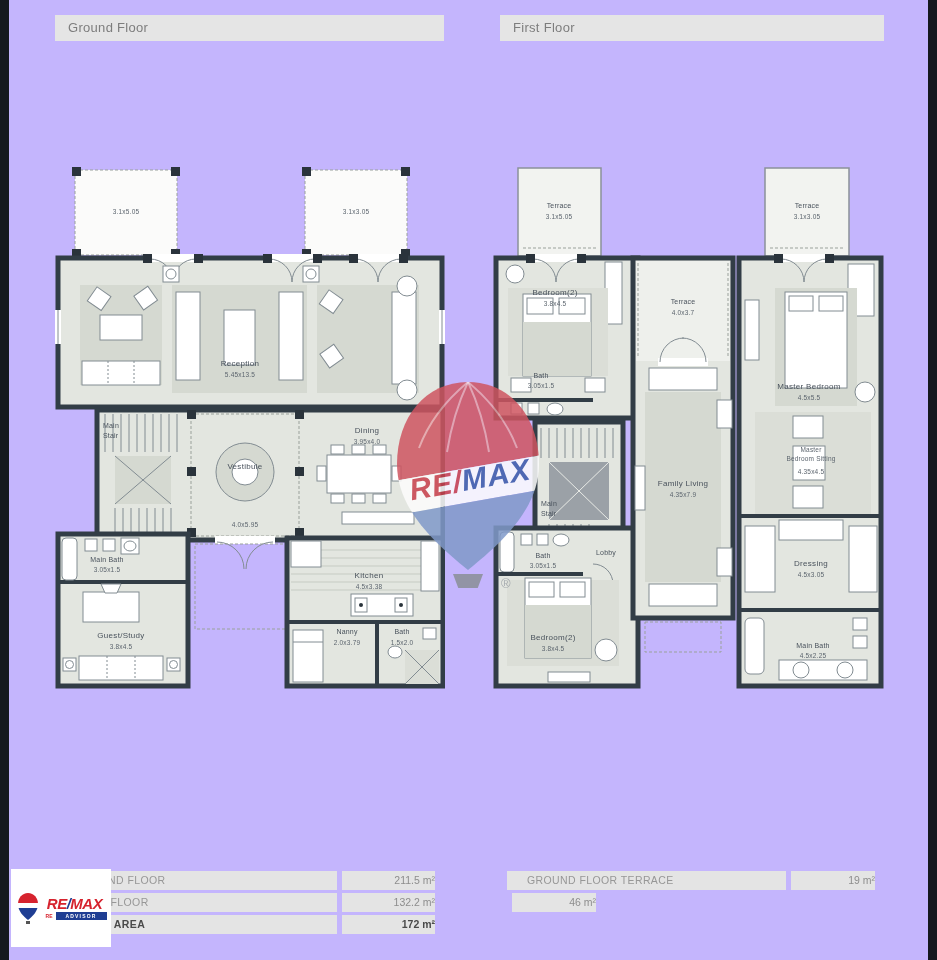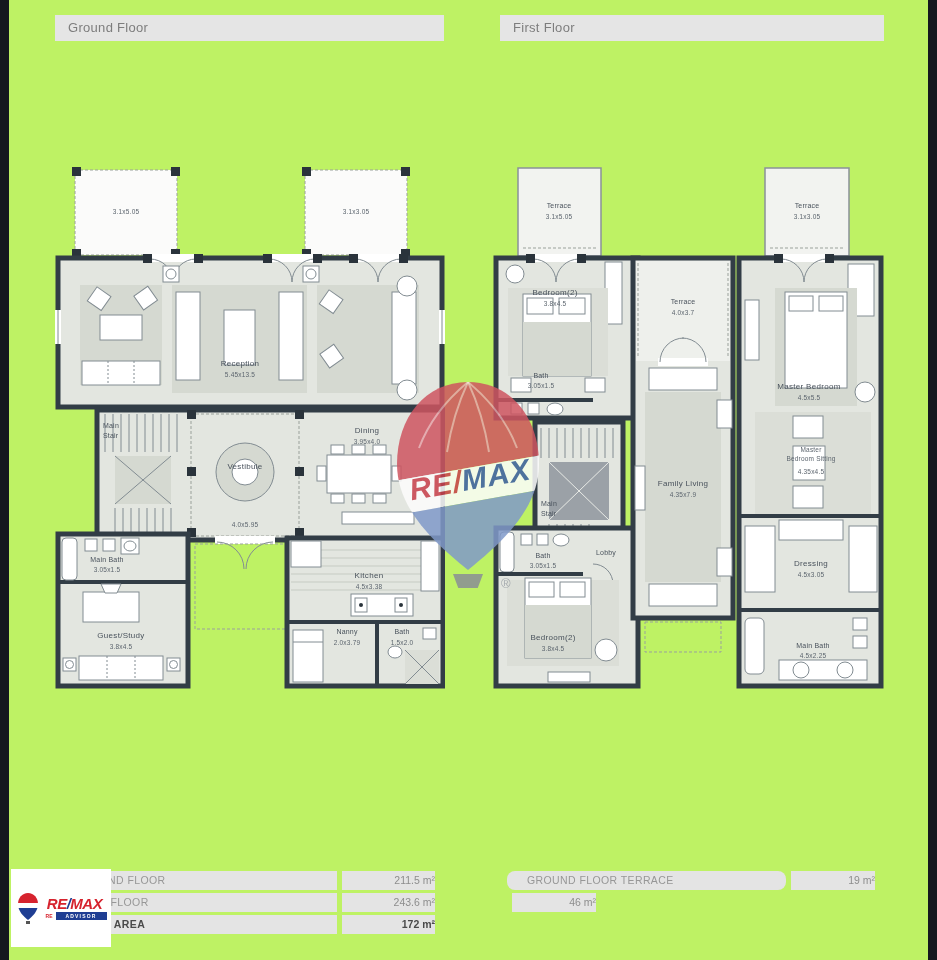--- a/index.html
+++ b/index.html
@@ -1,16 +1,16 @@
 <!DOCTYPE html>
 <html><head>
 <meta charset="utf-8">
 <style>
   html,body{margin:0;padding:0;background:#fff;}
-  #stage{position:relative;width:937px;height:960px;background:#bef264;overflow:hidden;
+  #stage{position:relative;width:937px;height:960px;background:#c4b5fd;overflow:hidden;
          font-family:"Liberation Sans",sans-serif;}
   .edgebar{position:absolute;top:0;width:9px;height:960px;background:#15181e;}
   #edge-left{left:0;} #edge-right{left:928px;}
   .floor-header{position:absolute;top:15px;height:26px;background:#e5e5e5;color:#7d7d7d;
       font-size:13px;line-height:26px;padding-left:13px;box-sizing:border-box;letter-spacing:.3px;}
   #hdr-ground{left:55px;width:389px;}
   #hdr-first{left:500px;width:384px;}
   .plan{position:absolute;top:160px;}
   #plan-ground{left:55px;}
   #plan-first{left:493px;}
@@ -35,21 +35,21 @@
   .area-table{position:absolute;z-index:2;}
   #table-left{left:55px;top:871px;width:380px;}
   #table-right{left:507px;top:871px;width:376px;}
   .arow{display:flex;height:19px;margin-bottom:3px;}
   .acell-label{background:#e4e4e4;color:#979797;font-size:10.5px;line-height:19px;
       padding-left:20px;box-sizing:border-box;letter-spacing:.4px;}
   .acell-value{background:#e4e4e4;color:#8d8d8d;font-size:10.5px;line-height:19px;
       text-align:right;margin-left:5px;}
   #table-left .acell-label{width:282px;}
   #table-left .acell-value{width:93px;}
-  #table-right .acell-label{width:279px;border-radius:8px;}
+  #table-right .acell-label{width:279px;}
   #table-right .acell-value{width:84px;}
   .arow.bold .acell-label,.arow.bold .acell-value{color:#4a4a4a;font-weight:bold;}
   
   #logo-box{position:absolute;left:11px;top:869px;width:100px;height:78px;background:#fff;
       z-index:5;display:flex;align-items:center;justify-content:center;}
   #logo-inner{display:flex;align-items:center;gap:3px;}
   #logo-text{display:flex;flex-direction:column;align-items:center;}
   #logo-word{font-size:15px;font-weight:bold;font-style:italic;letter-spacing:-.5px;line-height:14px;}
   #logo-word .red{color:#d6232e;} #logo-word .blue{color:#1f3e93;}
   #logo-bar{display:flex;width:64px;height:8px;margin-top:1px;}
@@ -487,21 +487,21 @@
     <text x="116" y="212" font-size="13" fill="#9aa0a6">®</text>
   </svg>
 
   <div class="area-table" id="table-left">
     <div class="arow">
       <div class="acell-label">GROUND FLOOR</div>
       <div class="acell-value">211.5 m²</div>
     </div>
     <div class="arow">
       <div class="acell-label">FIRST FLOOR</div>
-      <div class="acell-value">243.6 m²</div>
+      <div class="acell-value">132.2 m²</div>
     </div>
     <div class="arow bold">
       <div class="acell-label">TOTAL AREA</div>
       <div class="acell-value">172 m²</div>
     </div>
   </div>
 
   <div class="area-table" id="table-right">
     <div class="arow">
       <div class="acell-label">GROUND FLOOR TERRACE</div>

